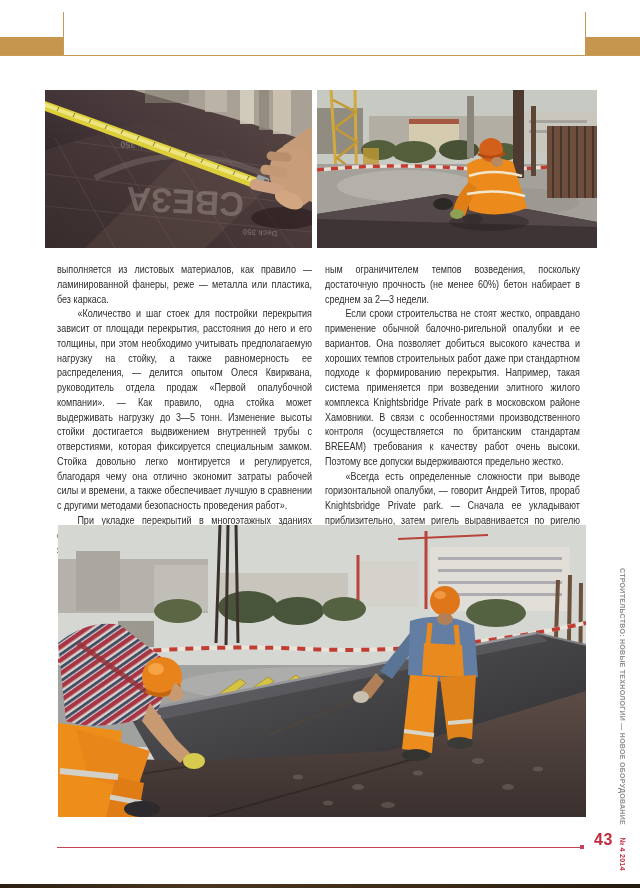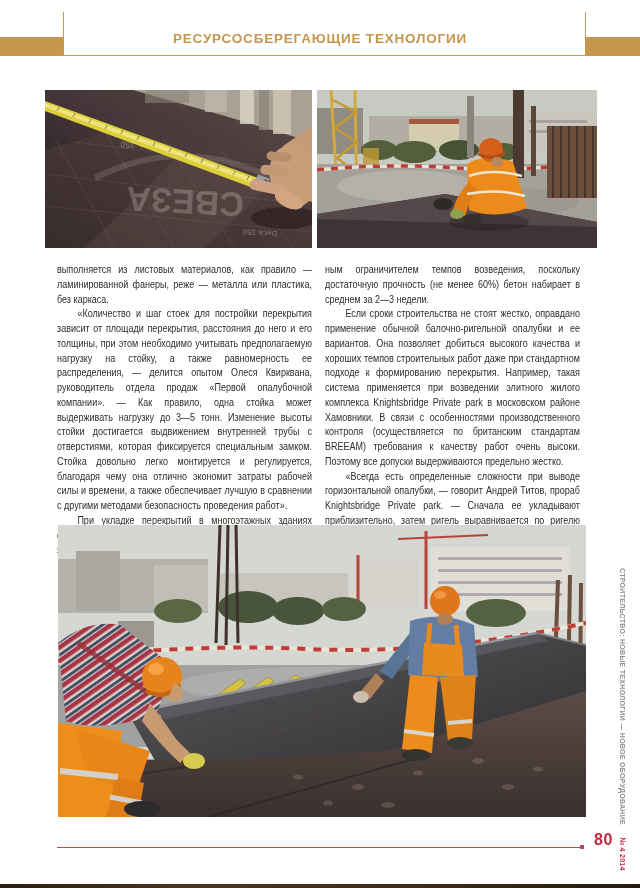--- a/index.html
+++ b/index.html
@@ -54,21 +54,20 @@
 </style>
 </head>
 <body>
 
 <div class="page">
 
   <div class="h-vline-left"></div>
   <div class="h-vline-right"></div>
   <div class="h-block-left"></div>
   <div class="h-block-right"></div>
-  <div class="h-title">РЕСУРСОСБЕРЕГАЮЩИЕ ТЕХНОЛОГИИ</div>
   <div class="h-rule"></div>
 
   <svg id="photo-top-left" class="photo" viewBox="0 0 267 158">
     <defs>
       <linearGradient id="ply1" x1="0" y1="1" x2="1" y2="0">
         <stop offset="0" stop-color="#231a1d"></stop>
           <stop offset="0.55" stop-color="#46373a"></stop>
           <stop offset="1" stop-color="#5d4b46"></stop>
       </linearGradient>
     </defs>
@@ -327,16 +326,16 @@
       <ellipse cx="136" cy="236" rx="11" ry="8" fill="#d6cb4e"></ellipse>
     </g>
   </svg>
 
   <div class="sidebar-text">
     <span>СТРОИТЕЛЬСТВО: НОВЫЕ ТЕХНОЛОГИИ — НОВОЕ ОБОРУДОВАНИЕ</span><span class="issue">№ 4 2014</span>
   </div>
 
   <div class="f-rule"></div>
   <div class="f-rule-dot"></div>
-  <div class="page-number">80</div>
+  <div class="page-number">43</div>
   <div class="bottom-strip"></div>
 
 </div>
 
 </body></html>

